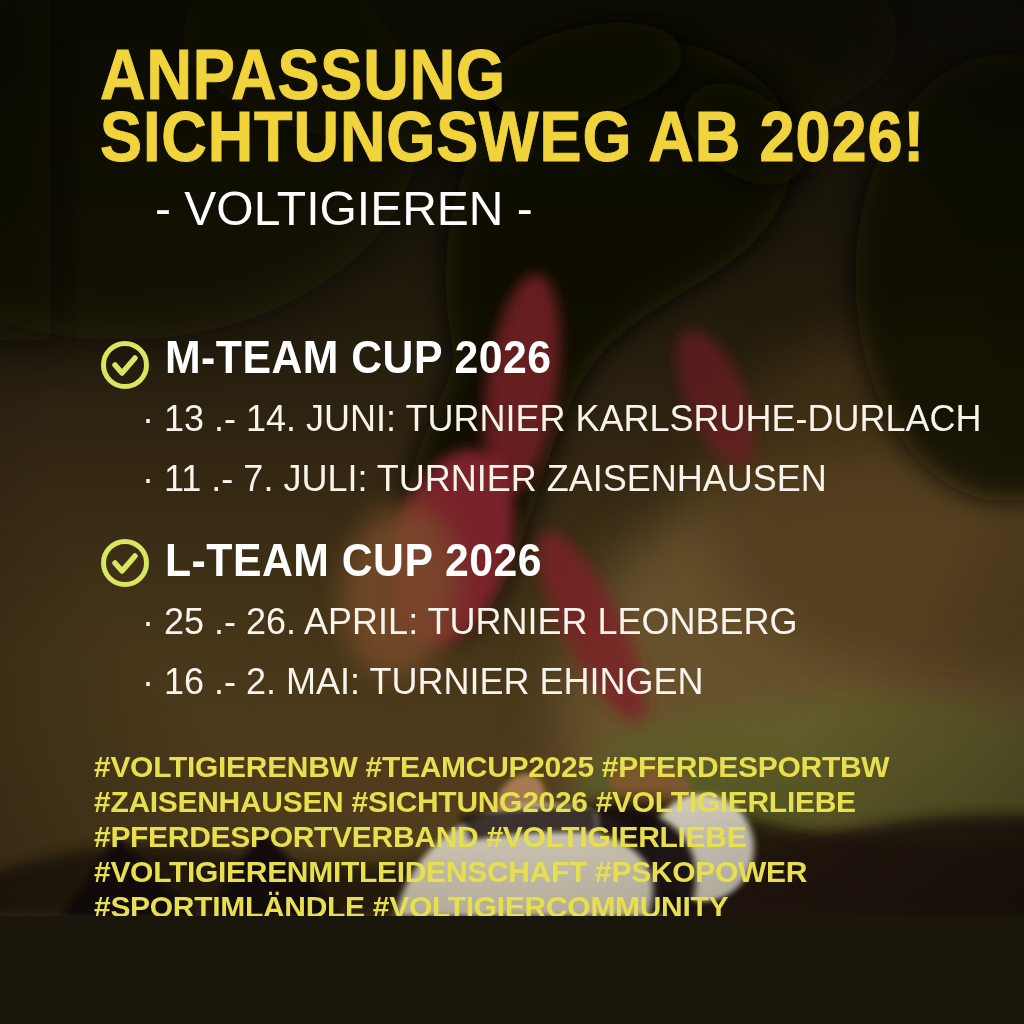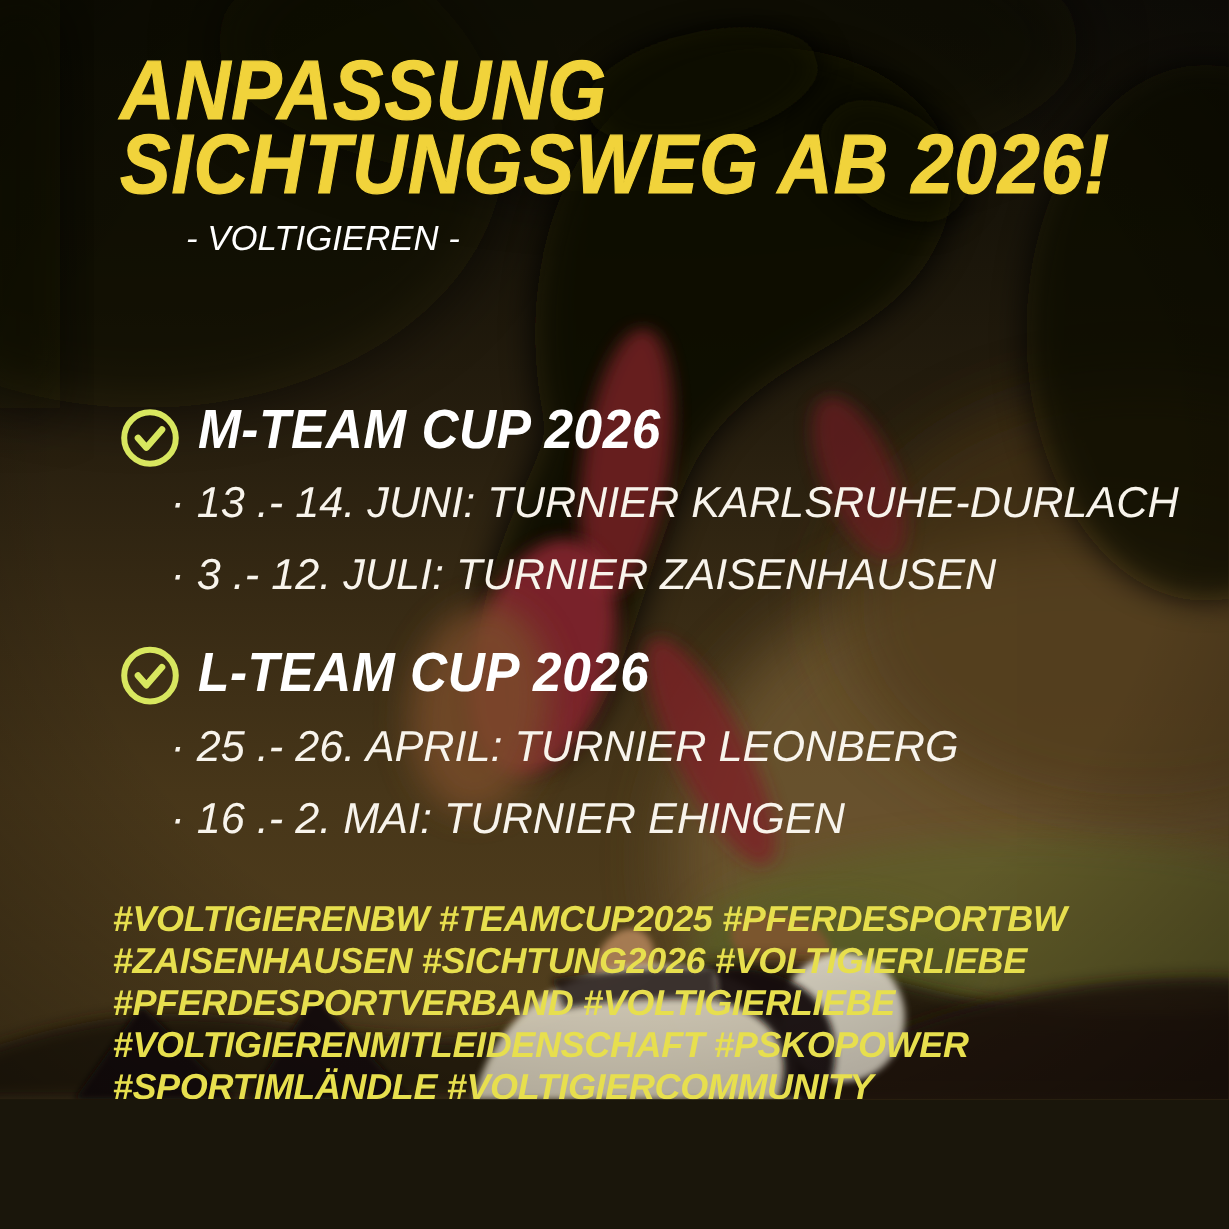--- a/index.html
+++ b/index.html
@@ -7,31 +7,30 @@
     --hashtag-yellow:#e7df4e;
     --check-green:#d8e75f;
     --text-white:#ffffff;
     --date-white:#f8f4ec;
   }
   *{margin:0;padding:0;box-sizing:border-box;}
   html,body{width:1024px;height:1024px;overflow:hidden;background:#1a160b;}
   .canvas{
     position:relative;width:1024px;height:916px;overflow:hidden;
     font-family:"Liberation Sans", sans-serif;
-    font-style:italic;
   }
   .bg{position:absolute;inset:0;width:100%;height:100%;}
   .abs{position:absolute;white-space:nowrap;line-height:1;}
   .title-line{
     font-size:70px;font-weight:700;color:var(--title-yellow);
     letter-spacing:1px;transform:scaleX(0.9);transform-origin:0 0;
     -webkit-text-stroke:1px var(--title-yellow);
   }
   .subtitle-line{
-    font-size:29px;font-weight:400;color:var(--text-white);text-align:center;
+    font-size:48px;font-weight:400;color:var(--text-white);text-align:center;
   }
   .section-title{
     font-size:46px;font-weight:700;color:var(--text-white);
     transform:scaleX(0.93);transform-origin:0 0;letter-spacing:0.5px;
   }
   .event-line{
     font-size:36px;font-weight:400;color:var(--date-white);
   }
   .hashtag-line{
     font-size:30px;font-weight:700;color:var(--hashtag-yellow);
@@ -131,21 +130,21 @@
   <div class="abs subtitle-line" style="left:155px;top:185px;">- VOLTIGIEREN -</div>
 
   <div>
     <div class="check-icon" style="left:101px;top:341px;">
       <svg viewBox="0 0 38 38">
         <polyline points="9,19 16,27 29,12" fill="none" stroke="#d8e75f" stroke-width="5.5" stroke-linecap="round" stroke-linejoin="round"></polyline>
       </svg>
     </div>
     <div class="abs section-title" style="left:165px;top:334px;">M-TEAM CUP 2026</div>
     <div class="abs event-line" style="left:142px;top:401px;">· 13 .- 14. JUNI: TURNIER KARLSRUHE-DURLACH</div>
-    <div class="abs event-line" style="left:142px;top:461px;">· 3 .- 12. JULI: TURNIER ZAISENHAUSEN</div>
+    <div class="abs event-line" style="left:142px;top:461px;">· 11 .- 7. JULI: TURNIER ZAISENHAUSEN</div>
   </div>
 
   <div>
     <div class="check-icon" style="left:101px;top:539px;">
       <svg viewBox="0 0 38 38">
         <polyline points="9,19 16,27 29,12" fill="none" stroke="#d8e75f" stroke-width="5.5" stroke-linecap="round" stroke-linejoin="round"></polyline>
       </svg>
     </div>
     <div class="abs section-title" style="left:165px;top:537px;">L-TEAM CUP 2026</div>
     <div class="abs event-line" style="left:142px;top:604px;">· 25 .- 26. APRIL: TURNIER LEONBERG</div>

